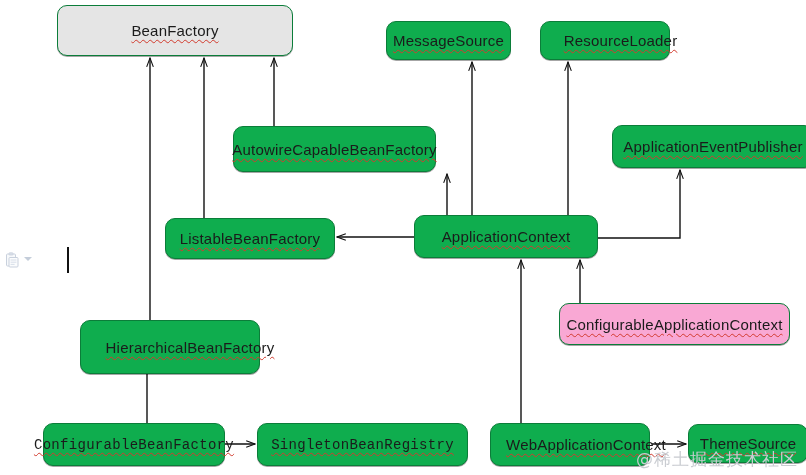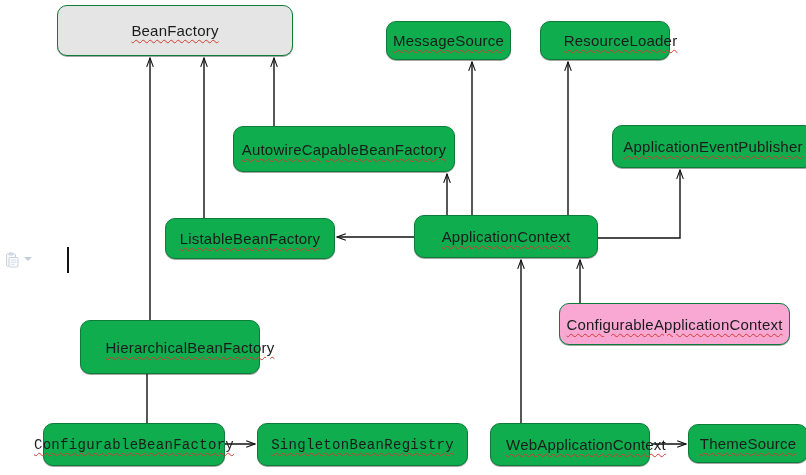--- a/index.html
+++ b/index.html
@@ -98,21 +98,21 @@
   <div id="node-layer">
       <div class="node sans" style="left: 57px; top: 5px; width: 236px; height: 51px; background: #e5e5e5; border-color: rgb(11, 125, 57);">
         <span class="lbl" style="text-decoration-color: rgb(210, 59, 46);">BeanFactory</span>
       </div>
       <div class="node sans" style="left: 386px; top: 21px; width: 125px; height: 39px; background: rgb(15, 173, 78); border-color: rgb(11, 125, 57);">
         <span class="lbl" style="text-decoration-color: rgb(210, 59, 46);">MessageSource</span>
       </div>
       <div class="node sans" style="left: 540px; top: 21px; width: 130px; height: 39px; background: rgb(15, 173, 78); border-color: rgb(11, 125, 57); padding-left: 31px;">
         <span class="lbl" style="text-decoration-color: rgb(210, 59, 46);">ResourceLoader</span>
       </div>
-      <div class="node sans" style="left: 233px; top: 126px; width: 222px; height: 46px; background: rgb(15, 173, 78); border-color: rgb(11, 125, 57);">
+      <div class="node sans" style="left: 233px; top: 126px; width: 203px; height: 46px; background: rgb(15, 173, 78); border-color: rgb(11, 125, 57);">
         <span class="lbl" style="text-decoration-color: rgb(210, 59, 46);">AutowireCapableBeanFactory</span>
       </div>
       <div class="node sans" style="left: 612px; top: 125px; width: 202px; height: 43px; background: rgb(15, 173, 78); border-color: rgb(11, 125, 57);">
         <span class="lbl" style="text-decoration-color: rgb(210, 59, 46);">ApplicationEventPublisher</span>
       </div>
       <div class="node sans" style="left: 165px; top: 218px; width: 170px; height: 41px; background: rgb(15, 173, 78); border-color: rgb(11, 125, 57);">
         <span class="lbl" style="text-decoration-color: rgb(210, 59, 46);">ListableBeanFactory</span>
       </div>
       <div class="node sans" style="left: 414px; top: 215px; width: 184px; height: 43px; background: rgb(15, 173, 78); border-color: rgb(11, 125, 57);">
         <span class="lbl" style="text-decoration-color: rgb(210, 59, 46);">ApplicationContext</span>
@@ -141,13 +141,14 @@
     <rect x="2.5" y="2" width="9" height="12" rx="1" fill="#eef2f8" stroke="#8a9bb5" stroke-width="1"></rect>
     <rect x="5" y="0.8" width="4" height="2.2" rx=".6" fill="#aebbd0" stroke="#8a9bb5" stroke-width=".8"></rect>
     <rect x="5" y="5.5" width="9" height="9.5" rx="1" fill="#f7f9fc" stroke="#8a9bb5" stroke-width="1"></rect>
     <line x1="6.6" y1="8" x2="12.4" y2="8" stroke="#9fb0c8" stroke-width=".9"></line>
     <line x1="6.6" y1="10.2" x2="12.4" y2="10.2" stroke="#9fb0c8" stroke-width=".9"></line>
     <line x1="6.6" y1="12.4" x2="10.6" y2="12.4" stroke="#9fb0c8" stroke-width=".9"></line>
   </svg>
   <div id="paste-caret"></div>
   <div id="text-cursor"></div>
 
+  <div id="watermark">@稀土掘金技术社区</div>
 </div>
 
 </body></html>

